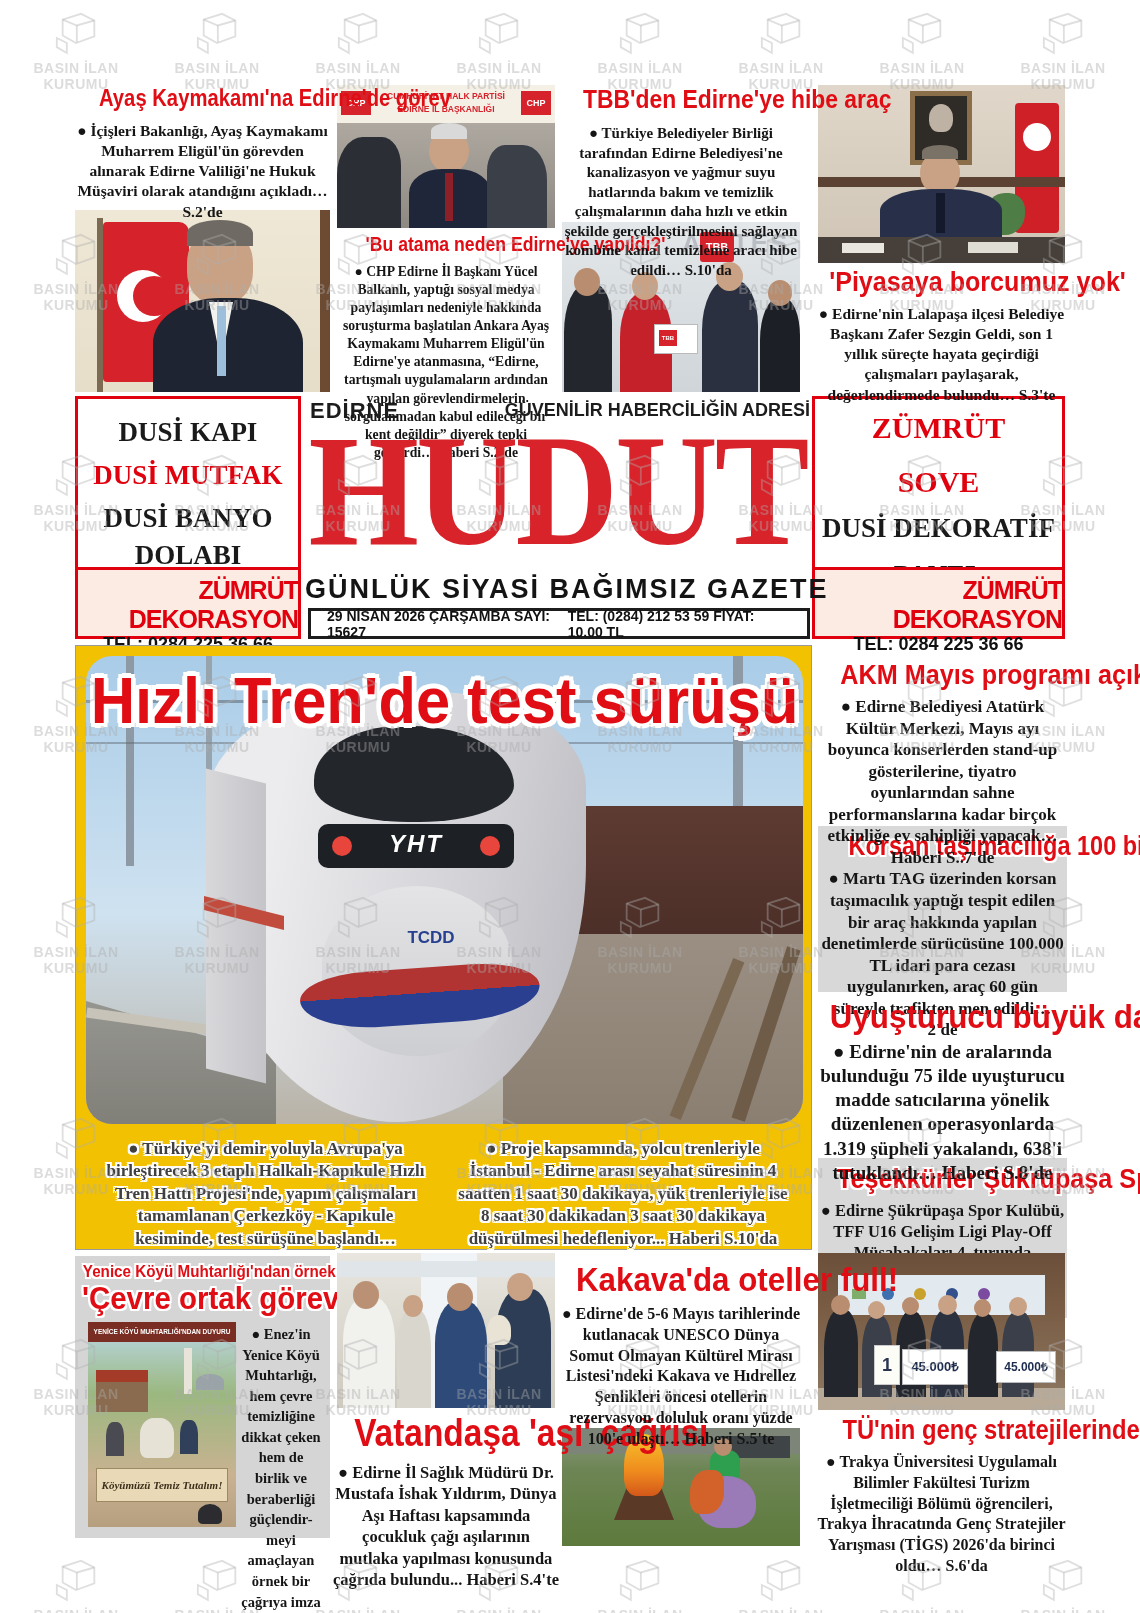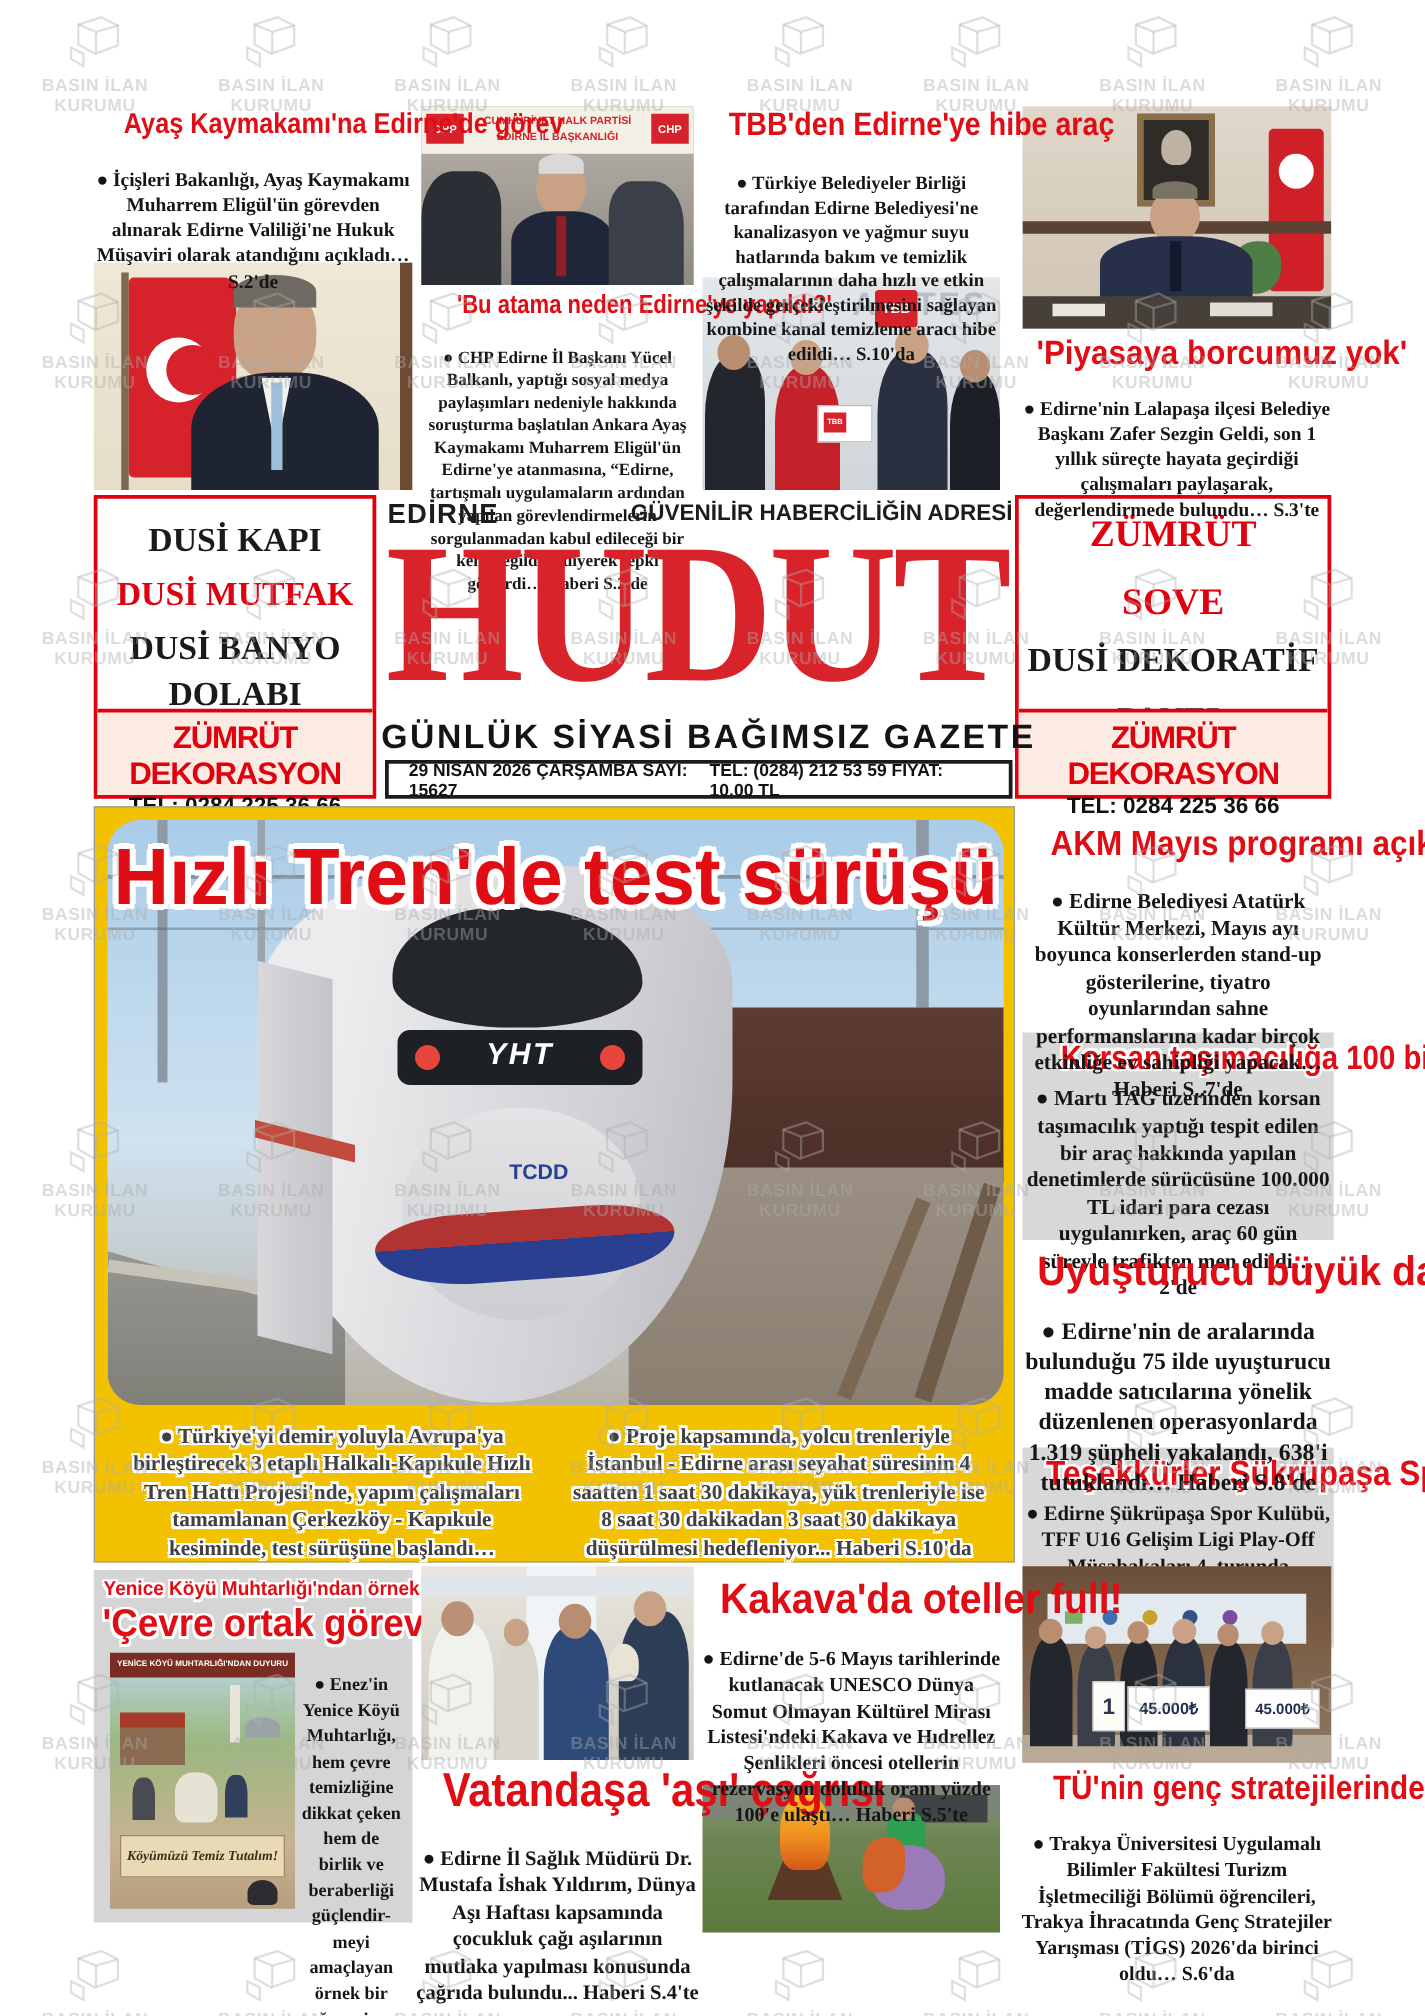--- a/index.html
+++ b/index.html
@@ -6,30 +6,30 @@
   .page{position:relative;width:1140px;height:1613px;background:#ffffff;overflow:hidden;
         font-family:"Liberation Sans",sans-serif;}
   .abs{position:absolute;}
   
   .hl{font-family:"Liberation Sans",sans-serif;font-weight:bold;color:#e10d15;
       text-align:center;white-space:nowrap;line-height:1.05;}
   .hl>span{display:inline-block;transform-origin:50% 50%;}
   .outlined>span{text-shadow:-2px -2px 0 #fff,2px -2px 0 #fff,-2px 2px 0 #fff,2px 2px 0 #fff,
                  -2px 0 0 #fff,2px 0 0 #fff,0 -2px 0 #fff,0 2px 0 #fff;}
   
-  .bt{font-family:"Liberation Serif",serif;font-weight:bold;color:#151515;text-align:center;margin-top:14px;}
+  .bt{font-family:"Liberation Serif",serif;font-weight:bold;color:#151515;text-align:center;}
   
   .photo{position:absolute;overflow:hidden;background:#bbb;}
   .photo *{position:absolute;}
   
   .adbox{position:absolute;border:3px solid #e1000d;background:#fff;box-sizing:border-box;}
   .adline{font-family:"Liberation Serif",serif;font-weight:bold;text-align:center;color:#1a1a1a;}
   .ad-red{color:#e1000d;}
   .adfoot{position:absolute;left:0;right:0;bottom:0;background:#fcebe2;border-top:3px solid #e1000d;text-align:center;}
-  .adbrand{font-weight:bold;color:#e1000d;font-size:25px;letter-spacing:-1px;}
+  .adbrand{font-weight:bold;color:#e1000d;font-size:25px;letter-spacing:-1px;text-align:right;}
   .adphone{font-weight:bold;color:#111;font-size:18px;letter-spacing:0;}
   
   .mast-title{font-family:"Liberation Serif",serif;font-weight:bold;color:#d8232a;
               text-align:center;white-space:nowrap;}
   .datebar{position:absolute;border:3px solid #1c1c1c;background:#fff;display:flex;
            align-items:center;justify-content:space-between;box-sizing:border-box;
            font-weight:bold;color:#111;font-size:14px;padding:0 16px;}
   
   .mainbox{position:absolute;background:#f2c101;border:1px solid #9a9a9a;box-sizing:border-box;}
   .cap{font-family:"Liberation Serif",serif;font-weight:bold;color:#404040;text-align:center;

